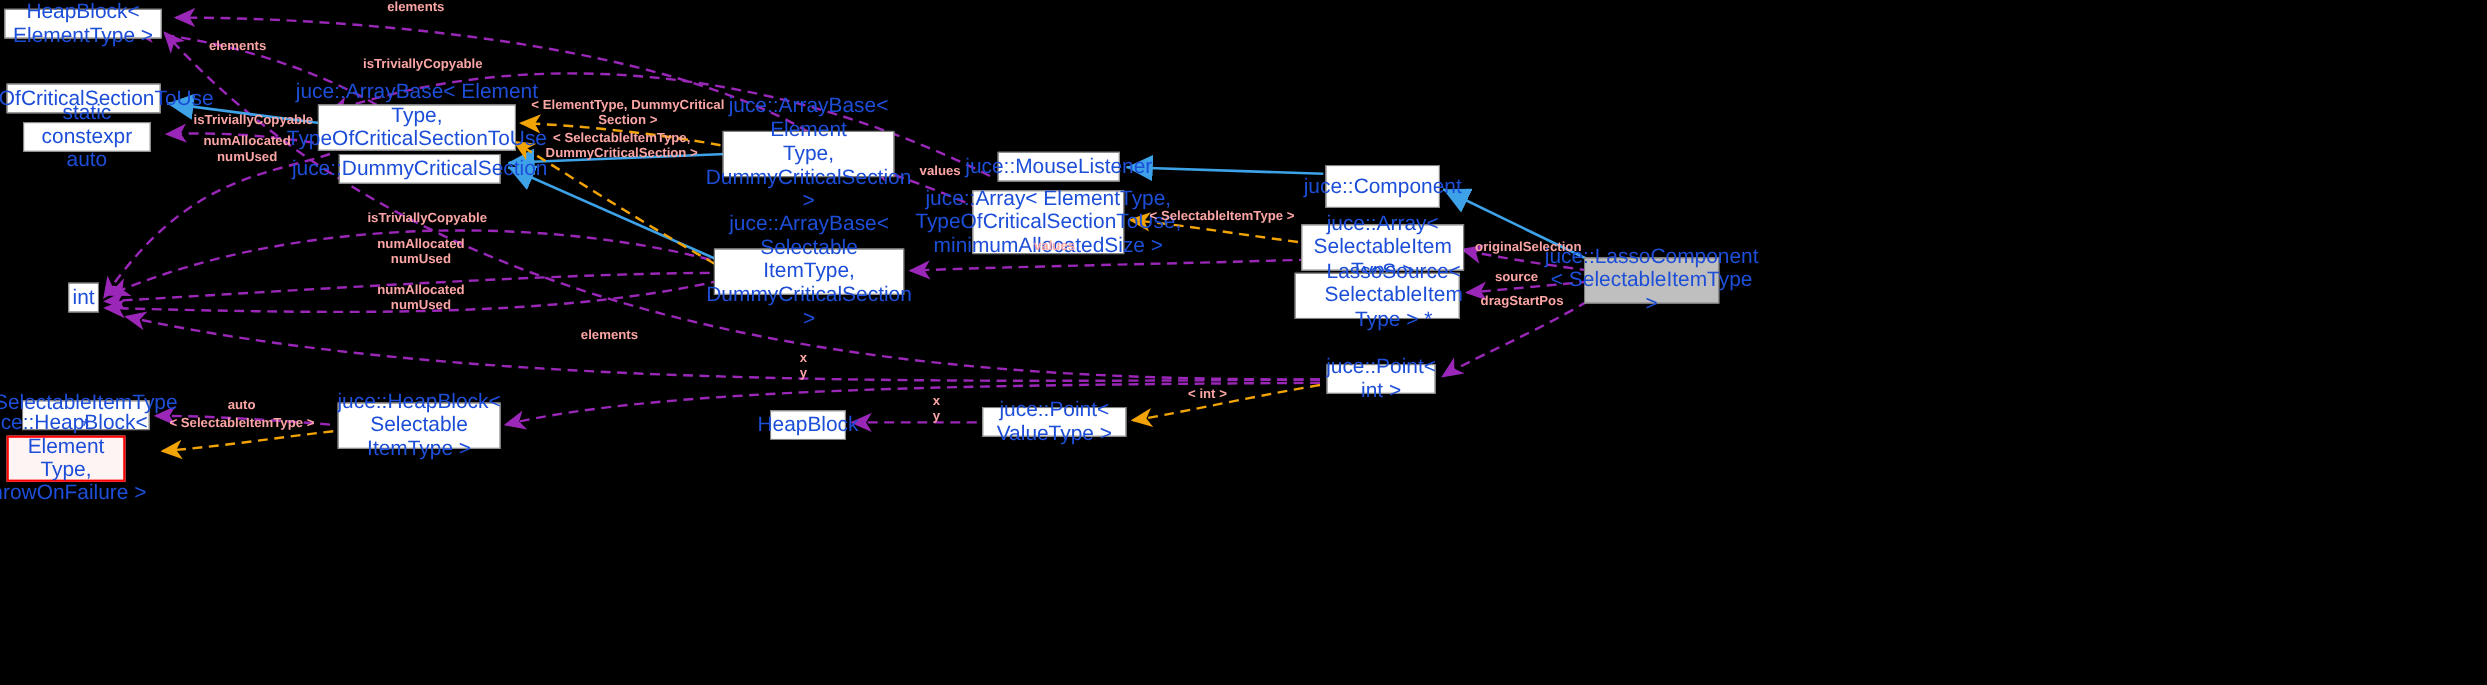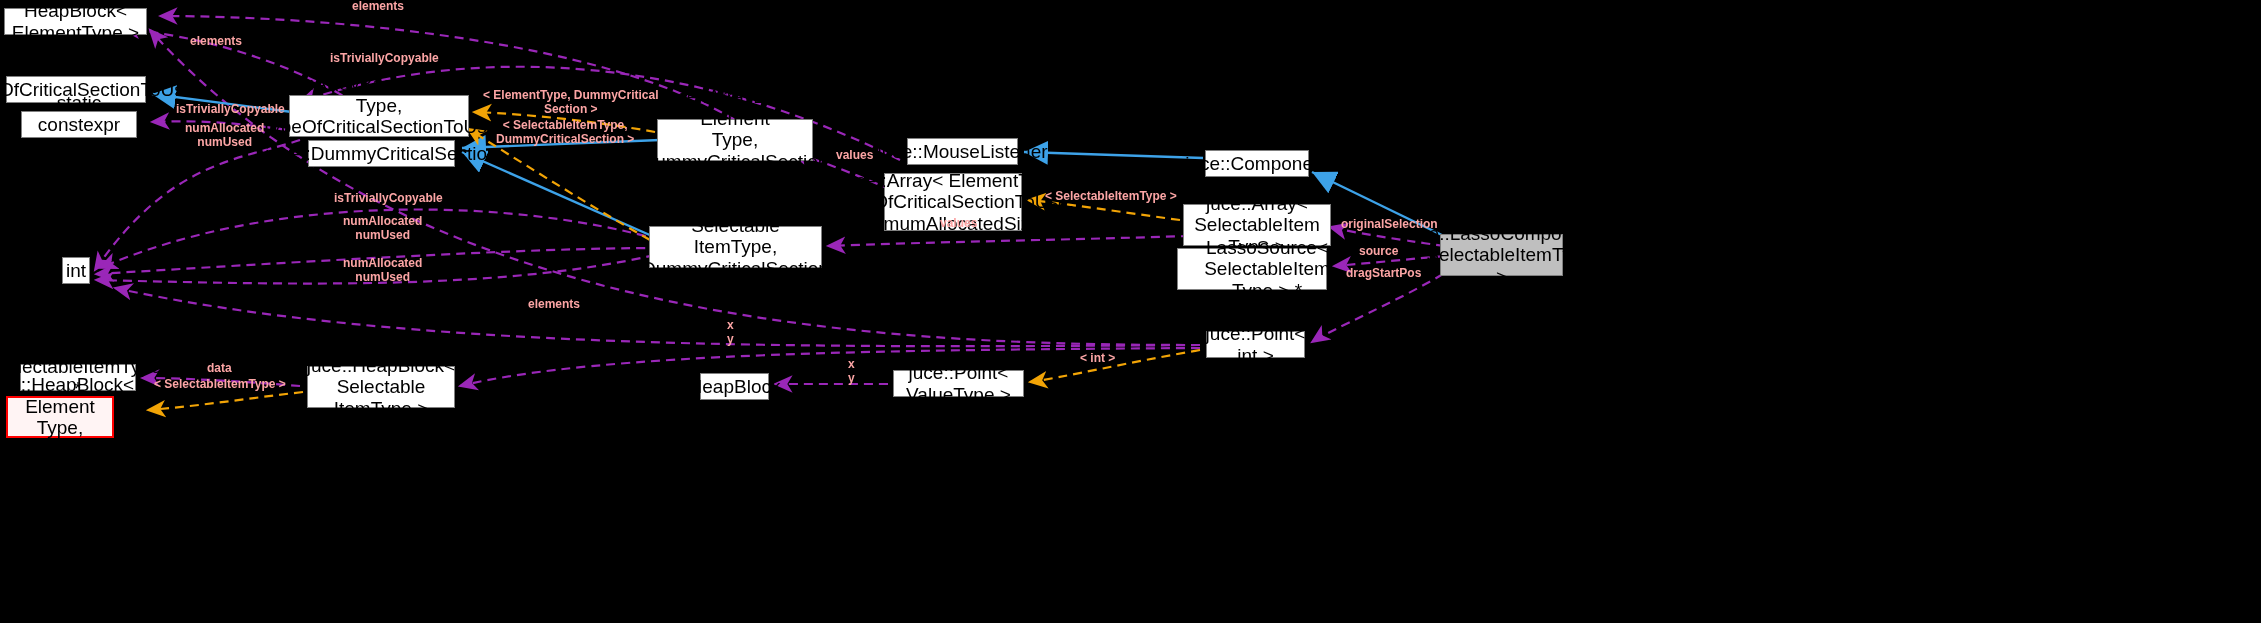--- a/index.html
+++ b/index.html
@@ -21,21 +21,21 @@
     top: 0;
     width: 2261px;
     height: 623px;
     pointer-events: none;
   }
   .node {
     position: absolute;
     box-sizing: border-box;
     background: #ffffff;
     border: 1px solid #808080;
-    color: #000000;
+    color: #1d4ed8;
     font-size: 19px;
     line-height: 1.13;
     text-align: center;
     display: flex;
     align-items: center;
     justify-content: center;
     padding: 2px 6px;
     white-space: pre-line;
     z-index: 5;
   }
@@ -122,21 +122,21 @@
   <div class="node" style="left:308px;top:140px;width:147px;height:27px;">juce::DummyCriticalSection</div>
   <div class="node" style="left:657px;top:119px;width:156px;height:42px;">juce::ArrayBase&lt; Element
 Type, DummyCriticalSection &gt;</div>
   <div class="node" style="left:649px;top:226px;width:173px;height:42px;">juce::ArrayBase&lt; Selectable
 ItemType, DummyCriticalSection &gt;</div>
   <div class="node" style="left:62px;top:257px;width:28px;height:27px;">int</div>
   <div class="node" style="left:907px;top:138px;width:111px;height:27px;">juce::MouseListener</div>
   <div class="node" style="left:884px;top:173px;width:138px;height:58px;">juce::Array&lt; ElementType,
 TypeOfCriticalSectionToUse,
 minimumAllocatedSize &gt;</div>
-  <div class="node" style="left:1205px;top:150px;width:104px;height:27px;">juce::Component</div>
+  <div class="node" style="left:1205px;top:150px;width:104px;height:39px;">juce::Component</div>
   <div class="node" style="left:1183px;top:204px;width:148px;height:42px;">juce::Array&lt; SelectableItem
 Type &gt;</div>
   <div class="node" style="left:1177px;top:248px;width:150px;height:42px;padding-left:36px;">LassoSource&lt; SelectableItem
 Type &gt; *</div>
   <div class="node current" style="left:1440px;top:234px;width:123px;height:42px;">juce::LassoComponent
 &lt; SelectableItemType &gt;</div>
   <div class="node" style="left:20px;top:364px;width:116px;height:27px;">SelectableItemType *</div>
   <div class="node" style="left:307px;top:366px;width:148px;height:42px;">juce::HeapBlock&lt; Selectable
 ItemType &gt;</div>
   <div class="node highlight" style="left:6px;top:396px;width:108px;height:42px;">juce::HeapBlock&lt; Element
@@ -162,19 +162,19 @@
 numUsed</div>
   <div class="elabel" style="left:940px;top:217px;">values</div>
   <div class="elabel" style="left:1341px;top:218px;">originalSelection</div>
   <div class="elabel" style="left:343px;top:257px;">numAllocated
 numUsed</div>
   <div class="elabel" style="left:1359px;top:245px;">source</div>
   <div class="elabel" style="left:1346px;top:267px;">dragStartPos</div>
   <div class="elabel" style="left:528px;top:298px;">elements</div>
   <div class="elabel" style="left:727px;top:319px;">x
 y</div>
-  <div class="elabel" style="left:207px;top:362px;">data</div>
+  <div class="elabel" style="left:207px;top:362px;">auto</div>
   <div class="elabel" style="left:1080px;top:352px;">&lt; int &gt;</div>
   <div class="elabel" style="left:848px;top:358px;">x
 y</div>
   <div class="elabel" style="left:154px;top:378px;">&lt; SelectableItemType &gt;</div>
 
 </div>
 
 </body></html>

